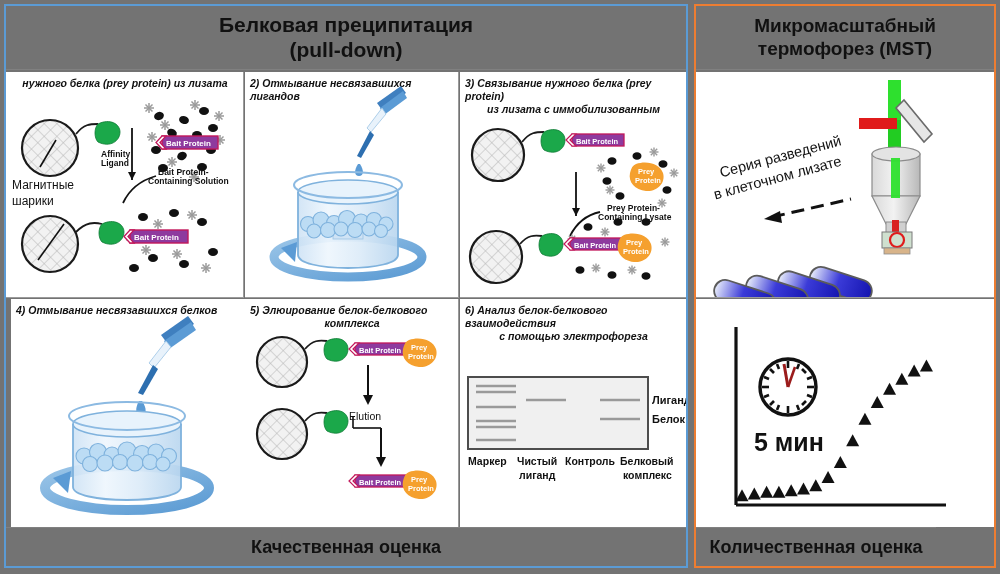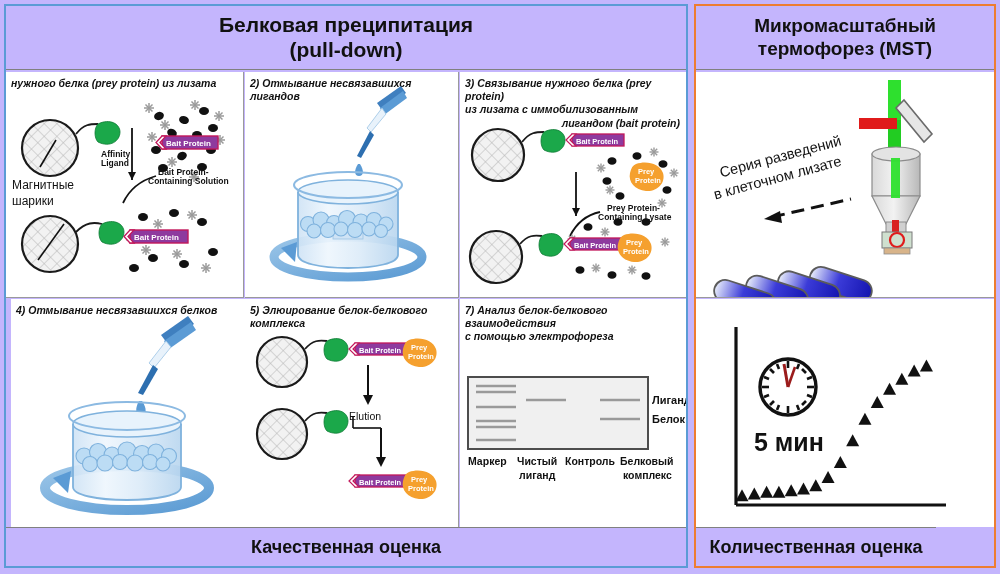--- a/index.html
+++ b/index.html
@@ -1,17 +1,17 @@
 <!DOCTYPE html>
 <html><head>
 <meta charset="utf-8">
 <style>
   html,body{margin:0;padding:0;background:#fff;}
   body{width:1000px;height:574px;font-family:"Liberation Sans",sans-serif;overflow:hidden;}
-  .root{position:relative;width:1000px;height:574px;background:#c4b5fd;}
+  .root{position:relative;width:1000px;height:574px;background:#737373;}
 
   
   .left-frame{position:absolute;left:4px;top:4px;width:684px;height:564px;border:2px solid #5B9BD5;box-sizing:border-box;}
   .right-frame{position:absolute;left:694px;top:4px;width:302px;height:564px;border:2px solid #ED7D31;box-sizing:border-box;}
 
   
   .hdr{position:absolute;box-sizing:border-box;display:flex;align-items:center;justify-content:center;text-align:center;font-weight:bold;color:#111;line-height:1.18;}
   .hdr-left{left:6px;top:6px;width:680px;height:64px;border-bottom:1px solid #808080;font-size:21px;}
   .hdr-right{left:696px;top:6px;width:298px;height:64px;border-bottom:1px solid #808080;font-size:19px;}
 
@@ -27,21 +27,21 @@
   .c3{left:460px;top:72px; width:226px;height:226px;border-bottom:1px solid #9a9a9a;}
   .c4{left:11px;  top:299px;width:238px;height:228px;border-right:1px solid #9a9a9a;}
   .c5{left:245px;top:299px;width:214px;height:228px;border-right:1px solid #9a9a9a;}
   .c6{left:460px;top:299px;width:226px;height:228px;}
 
   
   .r1{position:absolute;left:696px;top:72px;width:298px;height:226px;box-sizing:border-box;border-bottom:1px solid #9a9a9a;background:#fff;overflow:hidden;}
   .r2{position:absolute;left:696px;top:299px;width:298px;height:228px;box-sizing:border-box;background:#fff;overflow:hidden;}
 
   .ctitle{font-size:10.5px;font-weight:bold;font-style:italic;color:#111;line-height:1.26;padding:5px 4px 0 5px;}
-  .ctitle .ln2{display:block;}
+  .ctitle .ln2{display:block;text-align:center;}
   .ctitle .ln3{display:block;text-align:right;padding-right:2px;}
 
   svg{display:block;}
   .art{position:absolute;left:0;top:0;}
 </style>
 </head>
 <body>
 
 <div class="root">
 
@@ -276,21 +276,20 @@
           <circle cx="124" cy="157" r="7"></circle>
         <circle cx="136" cy="159" r="6.5"></circle>
       </g>
     </svg>
   </div>
 
   <div class="cell c3">
     <div class="ctitle">
       <span>3) Связывание нужного белка (prey protein)</span>
       <span class="ln2">из лизата  с  иммобилизованным</span>
-      <span class="ln3">лигандом (bait protein)</span>
     </div>
     <svg class="art" width="226" height="226" viewBox="0 0 226 226">
       <defs>
         <pattern id="hatch3" width="9" height="9" patternTransform="rotate(45)" patternUnits="userSpaceOnUse">
           <rect width="9" height="9" fill="#f2f2f2"></rect>
           <line x1="0" y1="0" x2="0" y2="9" stroke="#b9b9b9" stroke-width="1.1"></line>
           <line x1="0" y1="0" x2="9" y2="0" stroke="#b9b9b9" stroke-width="1.1"></line>
         </pattern>
       </defs>
 
@@ -508,21 +507,21 @@
         <text x="114" y="185.5" font-family="Liberation Sans, sans-serif" font-size="7.5" font-weight="bold" fill="#fff">Bait Protein</text>
         <path d="M164 173 C175 169, 188 173, 191 182 C194 192, 185 201, 174 200 C163 199, 156 191, 158 182 C159 177, 161 174, 164 173 Z" fill="#F5A02E"></path>
         <text x="166" y="183" font-family="Liberation Sans, sans-serif" font-size="7.5" font-weight="bold" fill="#fff">Prey</text>
         <text x="163" y="192" font-family="Liberation Sans, sans-serif" font-size="7.5" font-weight="bold" fill="#fff">Protein</text>
       </g>
     </svg>
   </div>
 
   <div class="cell c6">
     <div class="ctitle">
-      <span>7) Анализ белок-белкового взаимодействия</span>
+      <span>6) Анализ белок-белкового взаимодействия</span>
       <span class="ln2">с помощью электрофореза</span>
     </div>
     <svg class="art" width="226" height="228" viewBox="0 0 226 228">
       <g>
         <rect x="8" y="78" width="180" height="72" fill="#f0f0f0" stroke="#4d4d4d" stroke-width="2"></rect>
         <g stroke="#9a9a9a" stroke-width="2.4" stroke-linecap="butt">
 
           <line x1="16" y1="87" x2="56" y2="87"></line>
           <line x1="16" y1="93" x2="56" y2="93"></line>
           <line x1="16" y1="108" x2="56" y2="108"></line>

